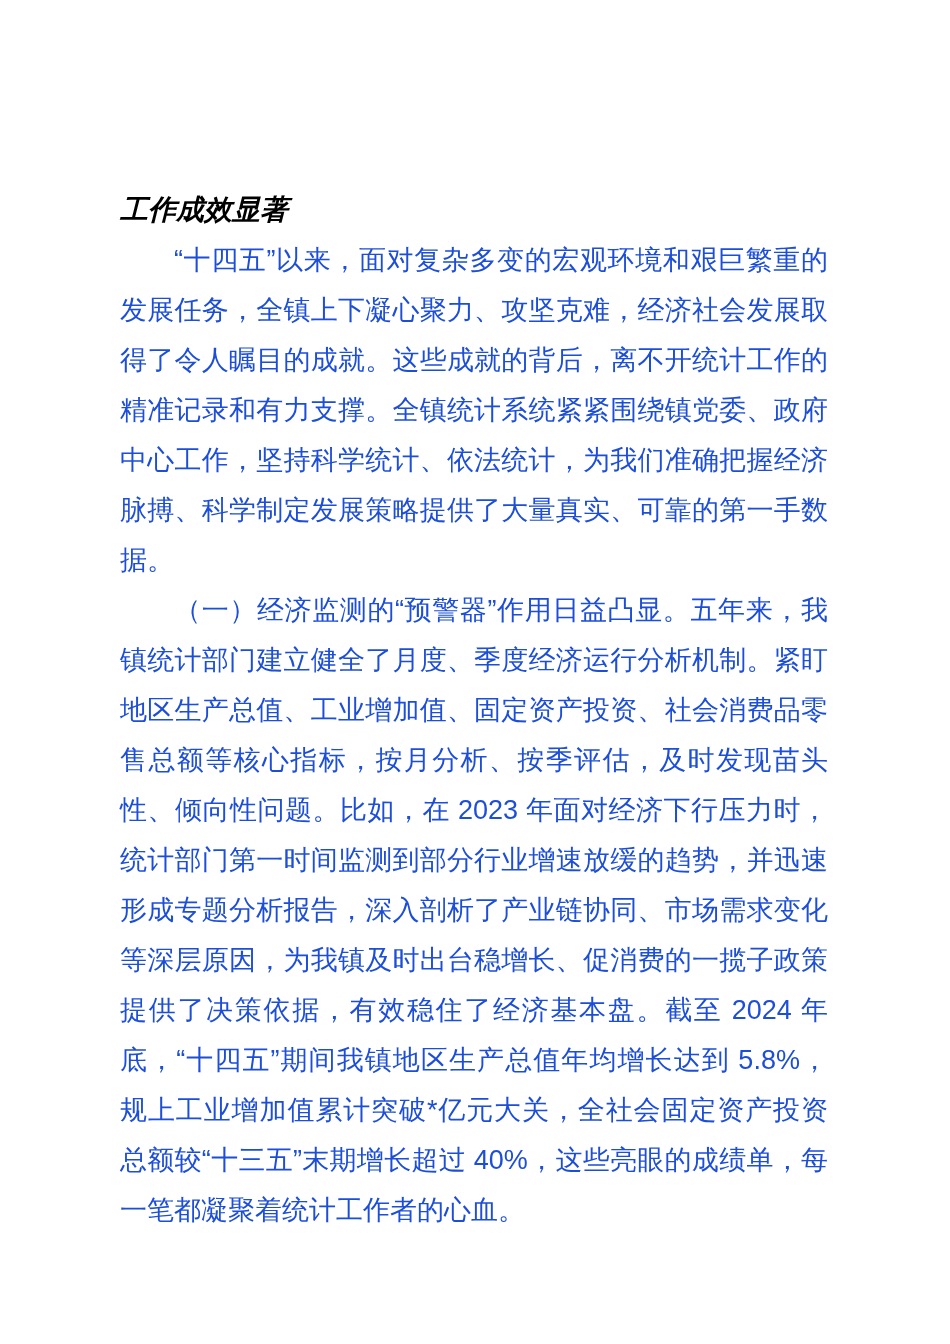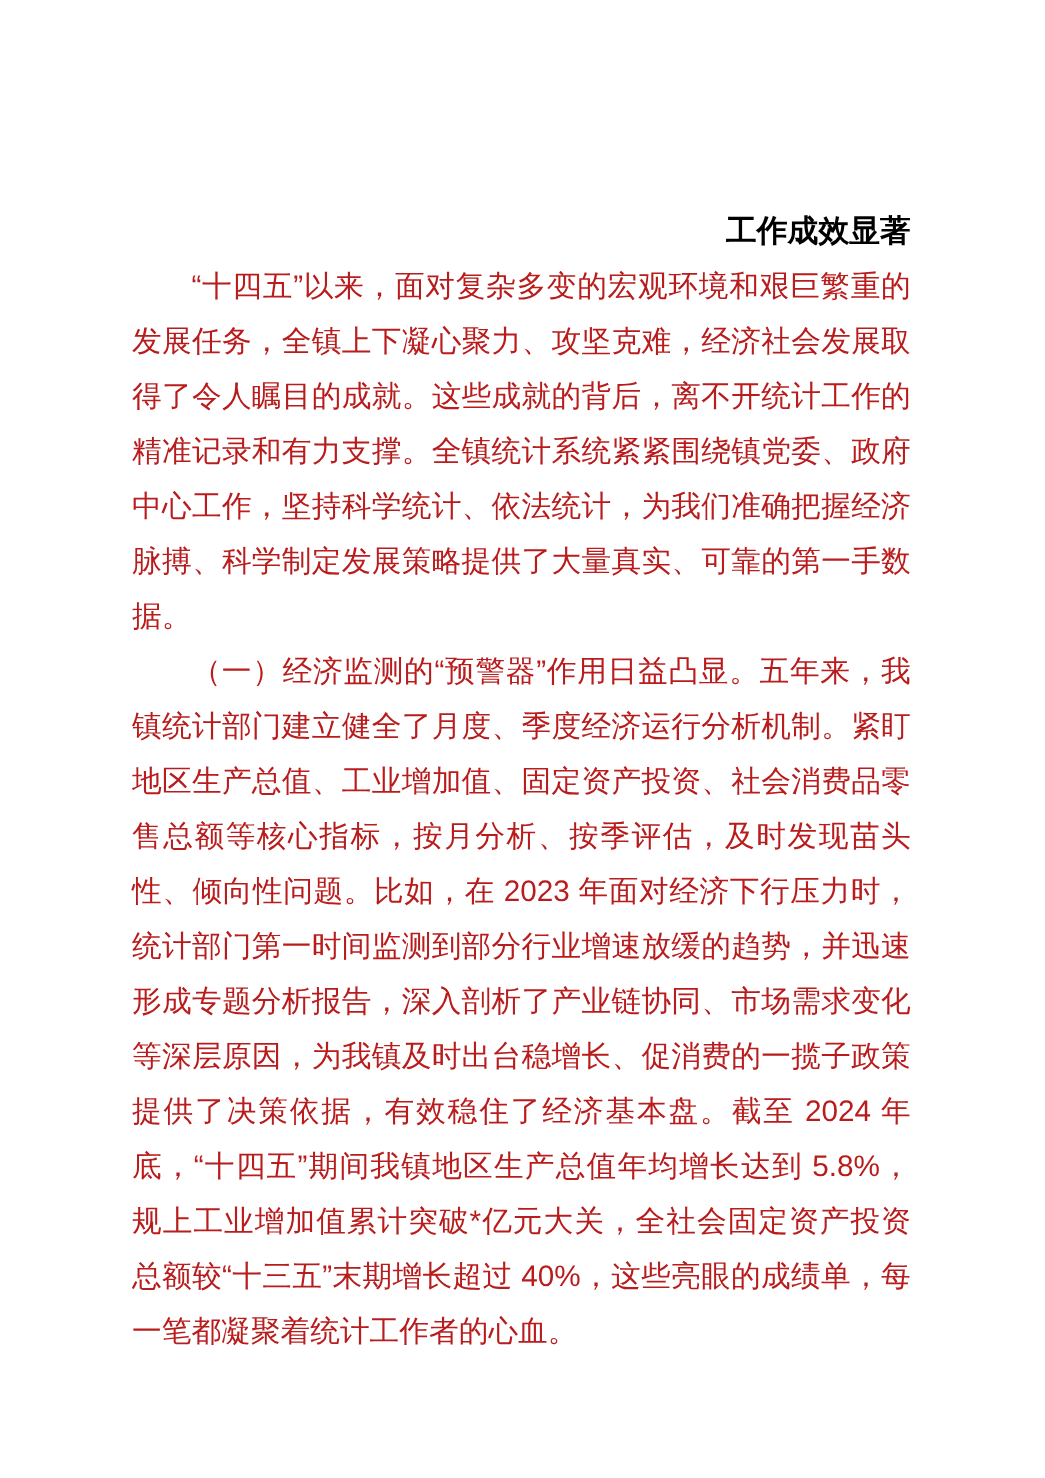--- a/index.html
+++ b/index.html
@@ -20,28 +20,29 @@
     left: 120px;
     top: 185px;
     width: 708px;
   }
   .doc-heading {
     margin: 0;
     font-size: 28px;
     font-weight: 700;
     line-height: 50px;
     color: #000000;
-    text-align: right;
+    text-align: left;
+    font-style: italic;
   }
   .doc-paragraph {
     margin: 0;
     font-size: 27px;
     font-weight: 400;
     line-height: 50px;
-    color: #b91c1c;
+    color: #1d4ed8;
     text-align: justify;
     text-justify: inter-character;
     text-indent: 2em;
   }
 </style>
 </head>
 <body>
 
 <div class="page">
   <h1 class="doc-heading">工作成效显著</h1>

